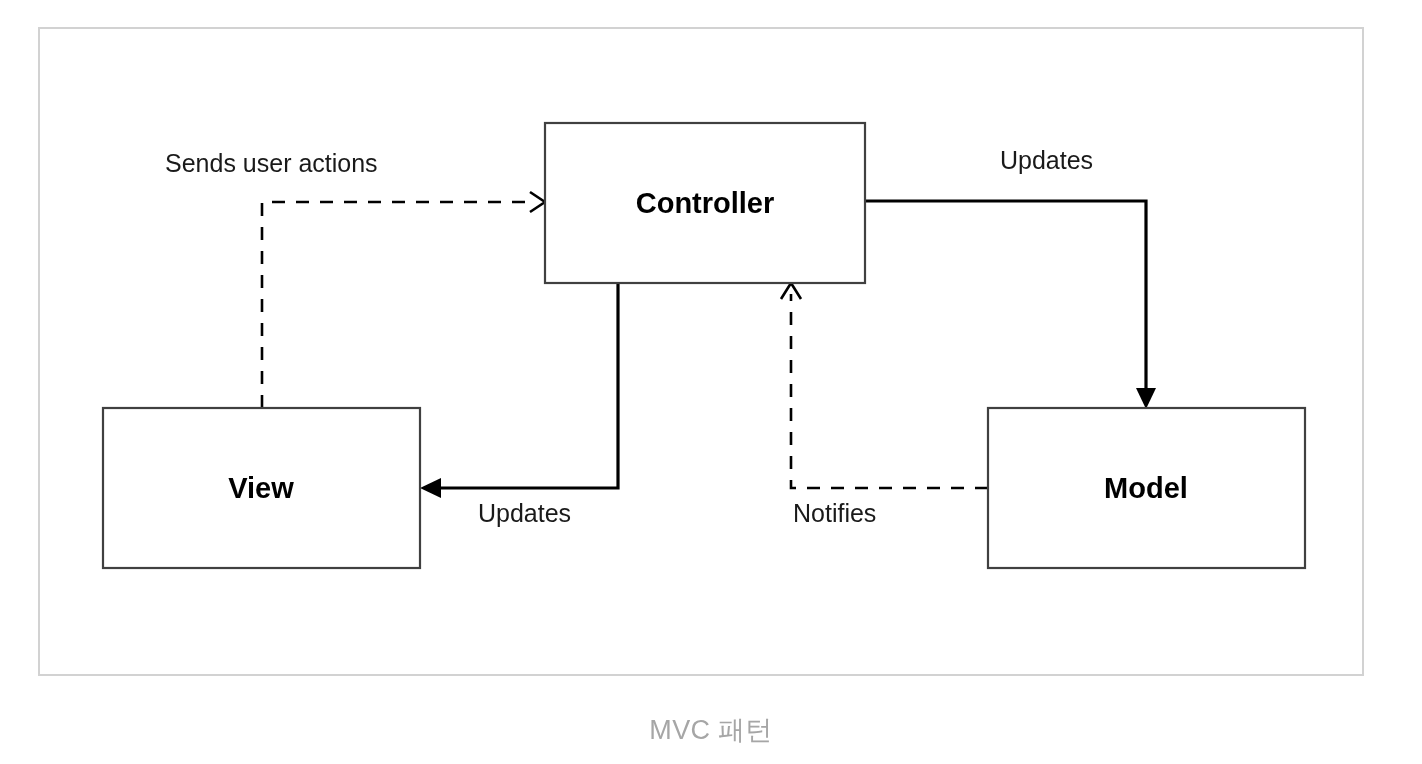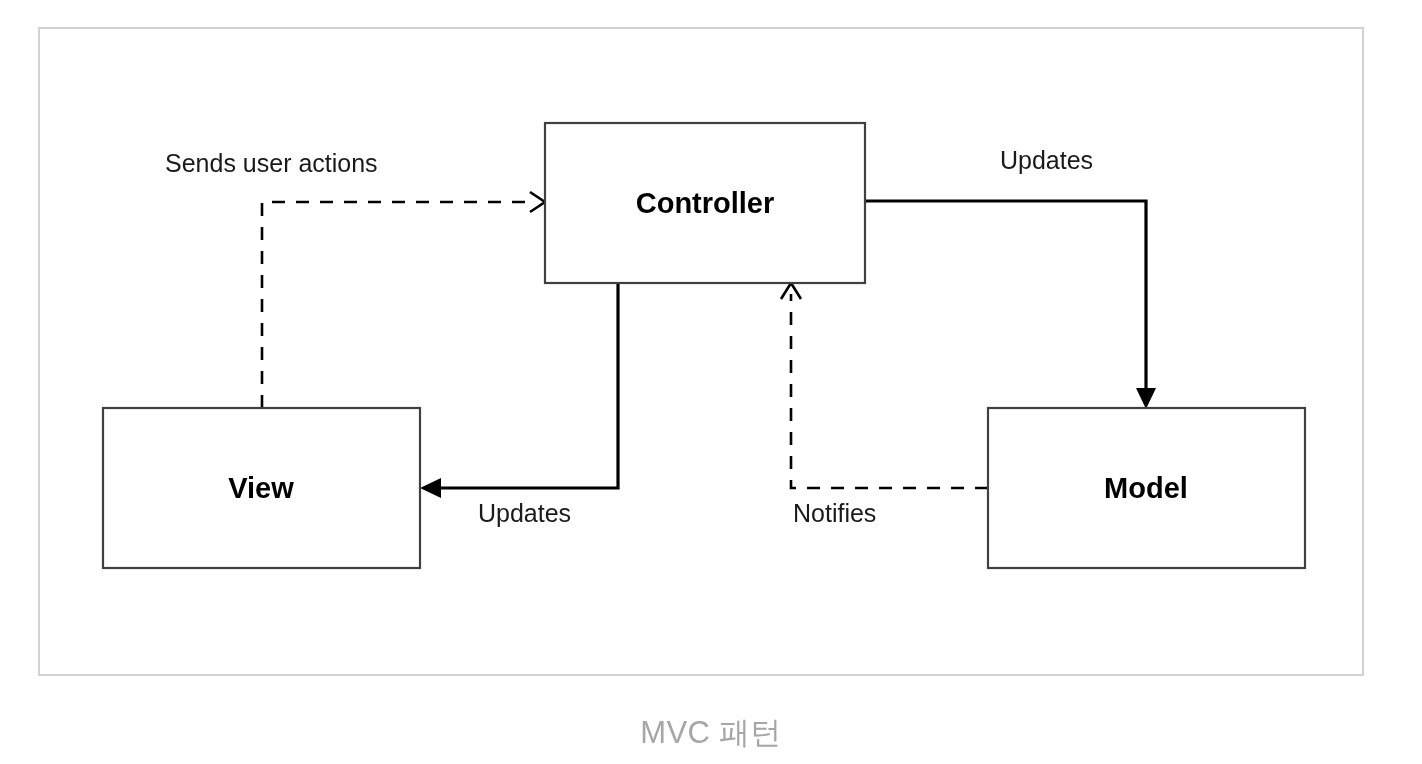--- a/index.html
+++ b/index.html
@@ -85,21 +85,21 @@
     stroke-linecap: butt;
     stroke-linejoin: miter;
   }
   #caption {
     position: absolute;
     left: 0;
     top: 712px;
     width: 1422px;
     text-align: center;
     font-family: "Liberation Sans", sans-serif;
-    font-size: 31px;
+    font-size: 27px;
     color: #a6a6a6;
     letter-spacing: 0.3px;
   }
 </style>
 </head>
 <body>
 
 <div id="page">
 
   <div id="diagram-frame"></div>

